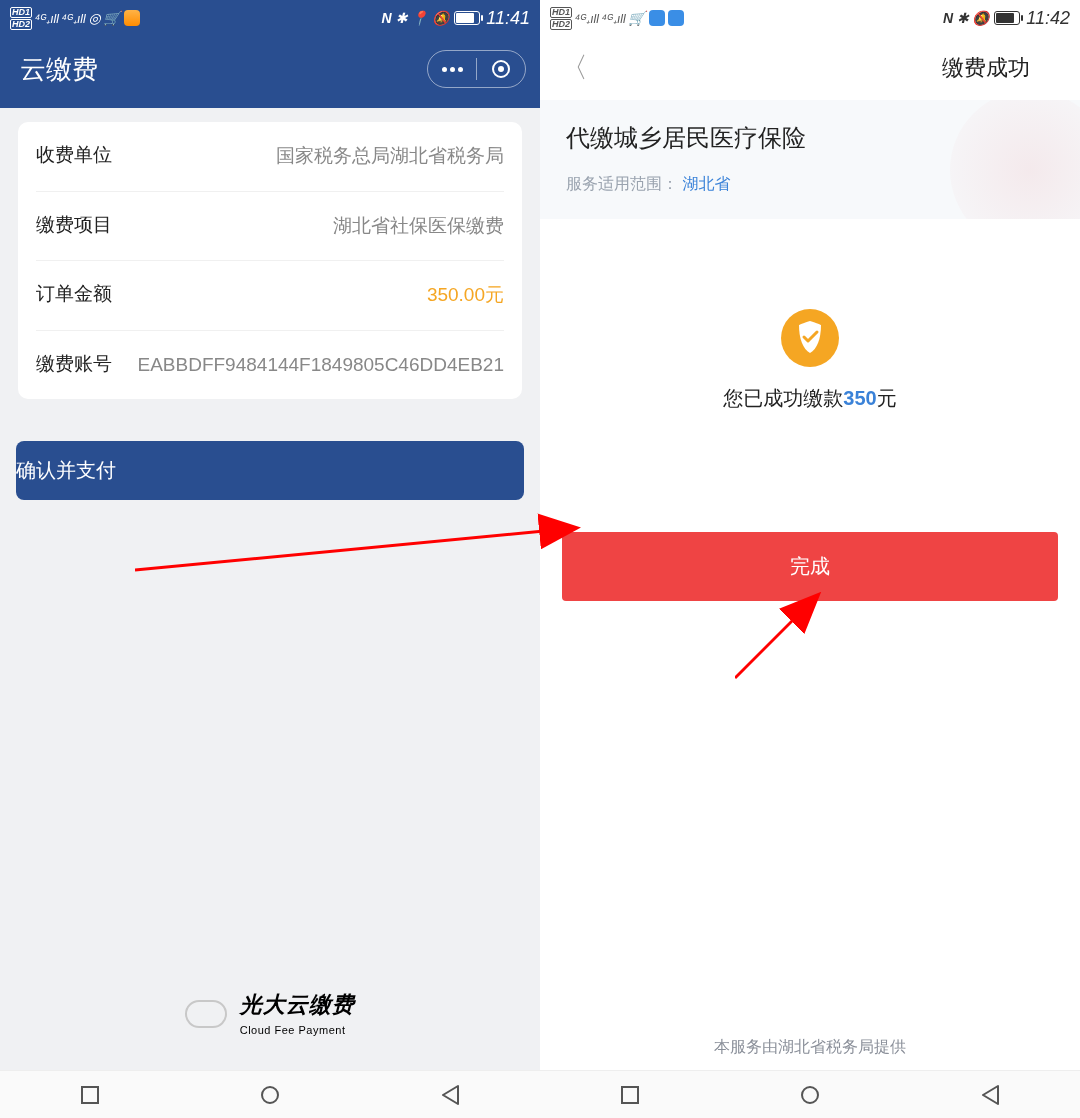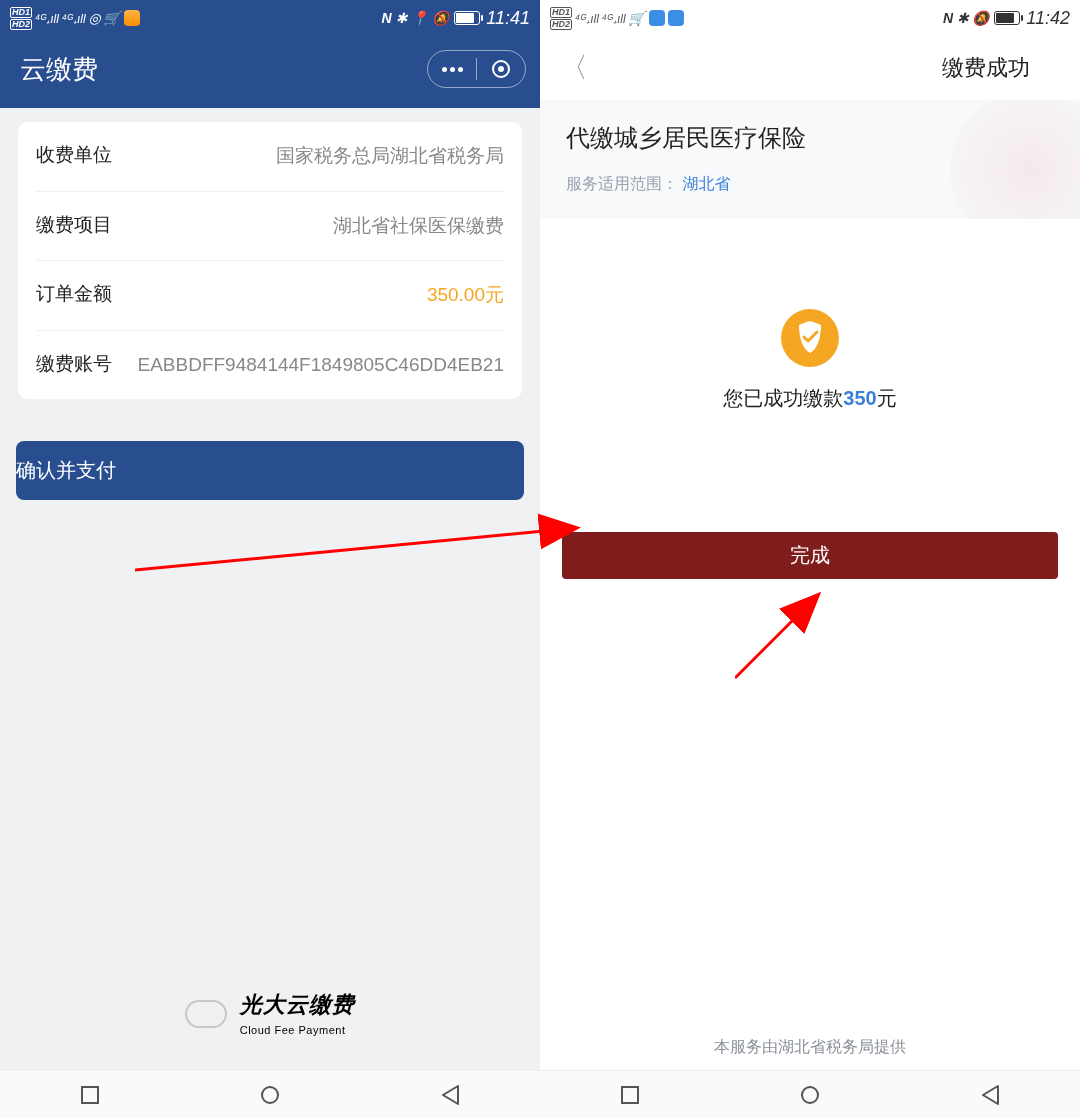--- a/index.html
+++ b/index.html
@@ -71,21 +71,21 @@
     .banner-scope { font-size: 16px; color: #9aa3af; }
     .banner-scope a { color: #3a82d8; }
     .banner::after { content:""; position:absolute; right:-30px; top:-10px; width:160px; height:160px; border-radius:50%; background: radial-gradient(circle, rgba(210,50,60,0.08), rgba(210,50,60,0)); }
 
     
     .success { text-align: center; margin-top: 90px; }
     .shield { width: 58px; height: 58px; margin: 0 auto 18px; }
     .success-text { font-size: 20px; color: #222; }
     .success-amount { color: #3a82d8; font-weight: 600; }
 
-    .btn-done { background: #7f1d1d; color: #fff; text-align: center; font-size: 20px; padding: 10px 0; margin: 120px 22px 0; border-radius: 4px; cursor: pointer; }
+    .btn-done { background: #ef4444; color: #fff; text-align: center; font-size: 20px; padding: 21px 0; margin: 120px 22px 0; border-radius: 4px; cursor: pointer; }
 
     .service-note { position: absolute; bottom: 60px; left: 0; right: 0; text-align: center; font-size: 16px; color: #8a8f99; }
 
     
     .nav-bar { position: absolute; bottom: 0; left: 0; right: 0; height: 48px; display: flex; align-items: center; justify-content: space-around; background: #fafafa; border-top: 1px solid #eee; }
     .nav-sq { width: 18px; height: 18px; border: 2px solid #555; }
     .nav-ci { width: 18px; height: 18px; border: 2px solid #555; border-radius: 50%; }
     .nav-tri-wrap { width: 18px; height: 20px; position: relative; }
     .nav-tri-wrap svg { width: 18px; height: 20px; }
 

